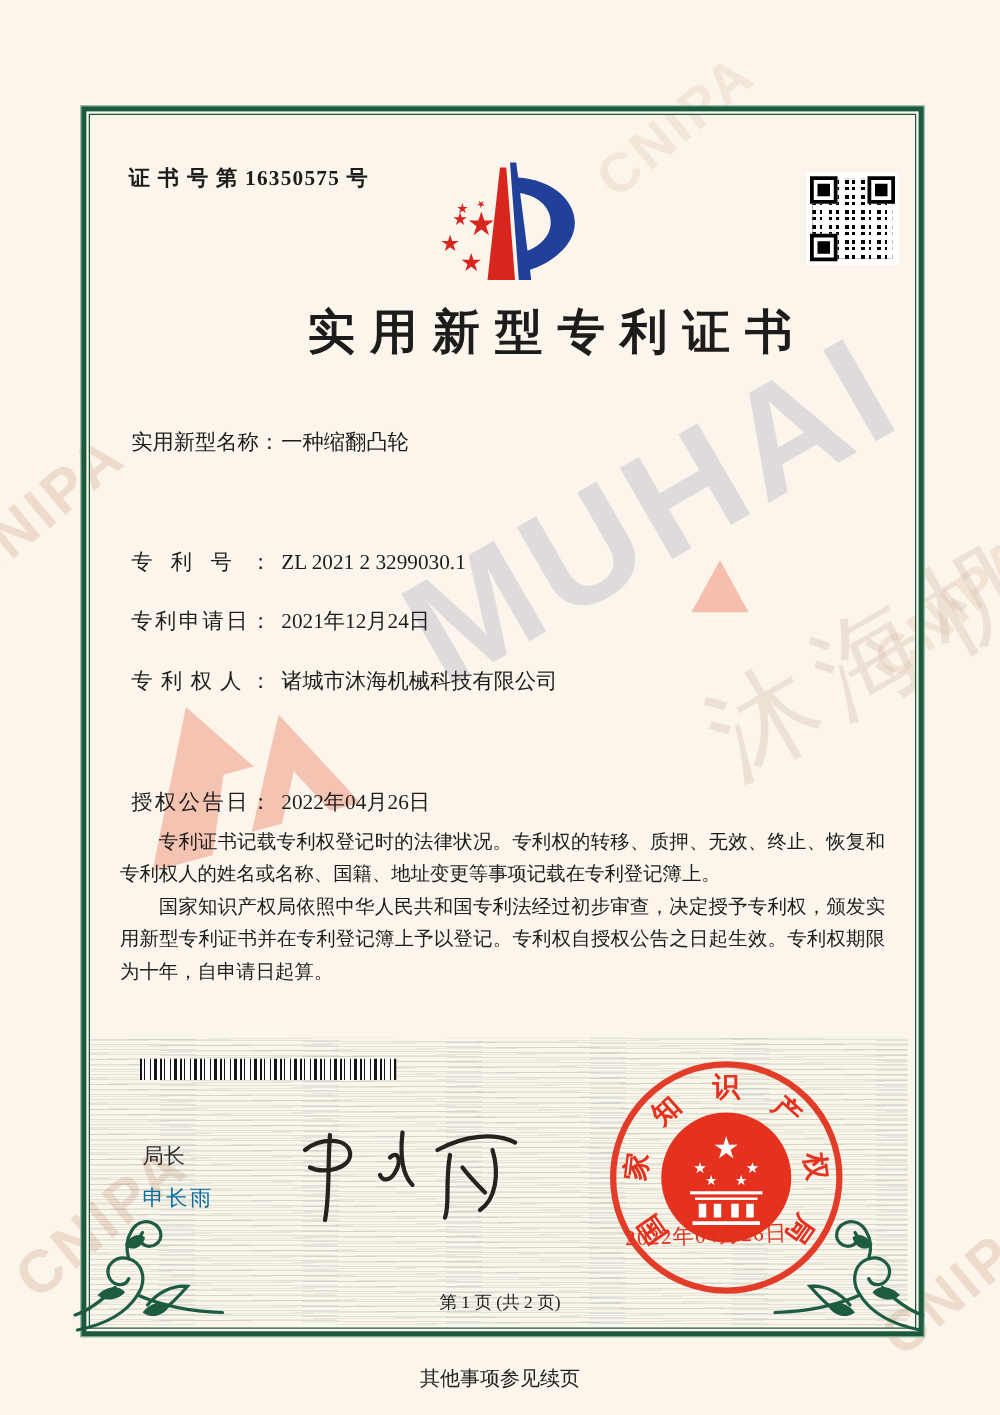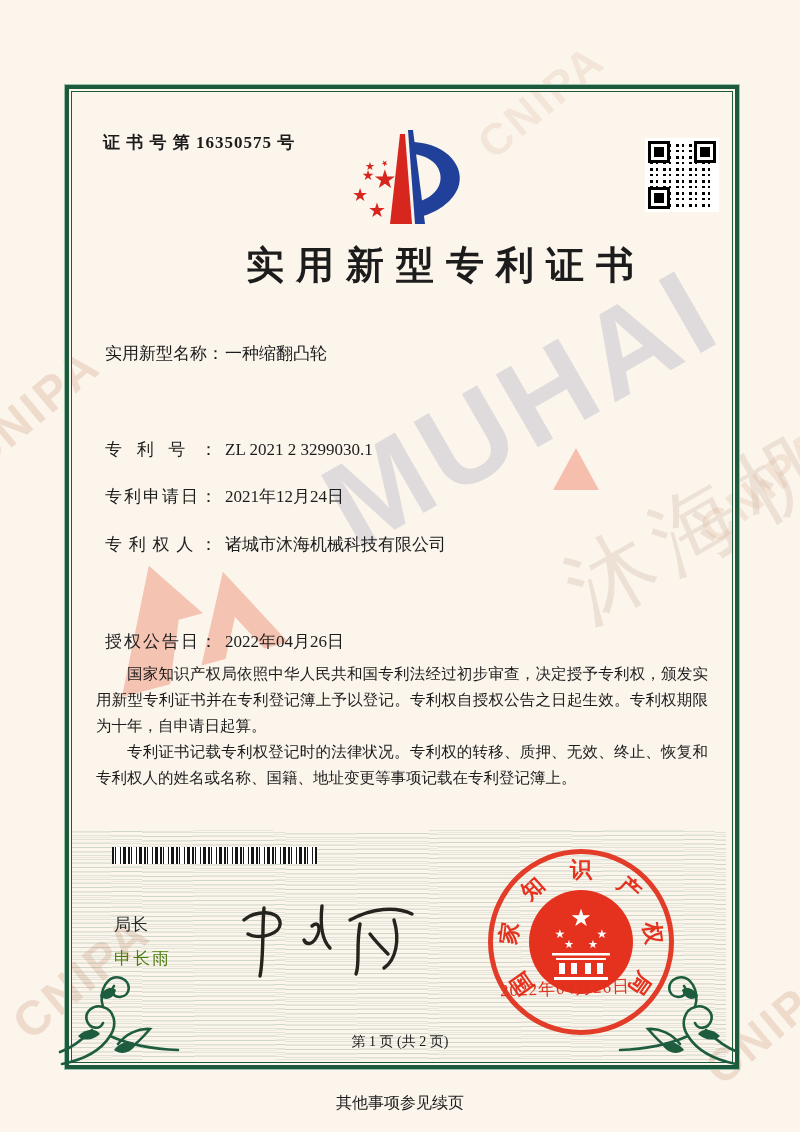--- a/index.html
+++ b/index.html
@@ -58,21 +58,21 @@
          text-align:justify;z-index:3;}
   .paras p{margin:0;text-indent:2em;}
 
   .barcode{position:absolute;left:112px;top:847px;width:205px;height:17px;z-index:3;
          background:repeating-linear-gradient(90deg,#161616 0 2px,#fff 2px 3px,#161616 3px 4px,
            #fff 4px 8px,#161616 8px 9px,#fff 9px 11px,#161616 11px 14px,#fff 14px 16px);}
 
   .director-title{position:absolute;left:114px;top:913px;font-family:"Liberation Sans",sans-serif;
          font-size:17px;color:#2b2b2b;z-index:3;}
   .director-name{position:absolute;left:114px;top:947px;font-family:"Liberation Sans",sans-serif;
-         font-size:17px;color:#4d7c0f;z-index:3;letter-spacing:2px;}
+         font-size:17px;color:#0369a1;z-index:3;letter-spacing:2px;}
   .signature{position:absolute;left:226px;top:890px;z-index:3;}
 
   
   .seal{position:absolute;left:488px;top:849px;width:186px;height:186px;z-index:5;}
   .seal-ring{position:absolute;inset:0;border:5px solid rgba(226,49,30,0.95);border-radius:50%;}
   .seal-char{position:absolute;left:50%;top:50%;width:26px;height:26px;margin:-13px 0 0 -13px;
          text-align:center;font-size:22px;font-weight:bold;color:#e4321f;line-height:26px;
          transform:rotate(var(--a)) translateY(-72px);}
   .seal-emblem{position:absolute;left:50%;top:50%;transform:translate(-50%,-50%);}
   .seal-date{position:absolute;left:500px;top:977px;font-size:17px;color:#df301c;z-index:6;
@@ -169,22 +169,22 @@
     <span class="flabel">专利申请日：</span><span class="fvalue">2021年12月24日</span>
   </div>
   <div class="field-row" style="top:531px">
     <span class="flabel">专利权人：</span><span class="fvalue">诸城市沐海机械科技有限公司</span>
   </div>
   <div class="field-row" style="top:628px">
     <span class="flabel">授权公告日：</span><span class="fvalue">2022年04月26日</span>
   </div>
 
   <div class="paras">
+    <p>专利证书记载专利权登记时的法律状况。专利权的转移、质押、无效、终止、恢复和专利权人的姓名或名称、国籍、地址变更等事项记载在专利登记簿上。</p>
     <p>国家知识产权局依照中华人民共和国专利法经过初步审查，决定授予专利权，颁发实用新型专利证书并在专利登记簿上予以登记。专利权自授权公告之日起生效。专利权期限为十年，自申请日起算。</p>
-    <p>专利证书记载专利权登记时的法律状况。专利权的转移、质押、无效、终止、恢复和专利权人的姓名或名称、国籍、地址变更等事项记载在专利登记簿上。</p>
   </div>
 
   <div class="barcode"></div>
 
   <div class="director-title">局长</div>
   <div class="director-name">申长雨</div>
   <svg class="signature" width="200" height="92" viewBox="0 0 200 92">
     <g fill="none" stroke="#26221e" stroke-width="3.4" stroke-linecap="round">
       <path d="M38,18 C36,40 38,66 34,86"></path>
       <path d="M18,30 C30,20 52,20 54,32 C56,44 34,50 22,44"></path>

